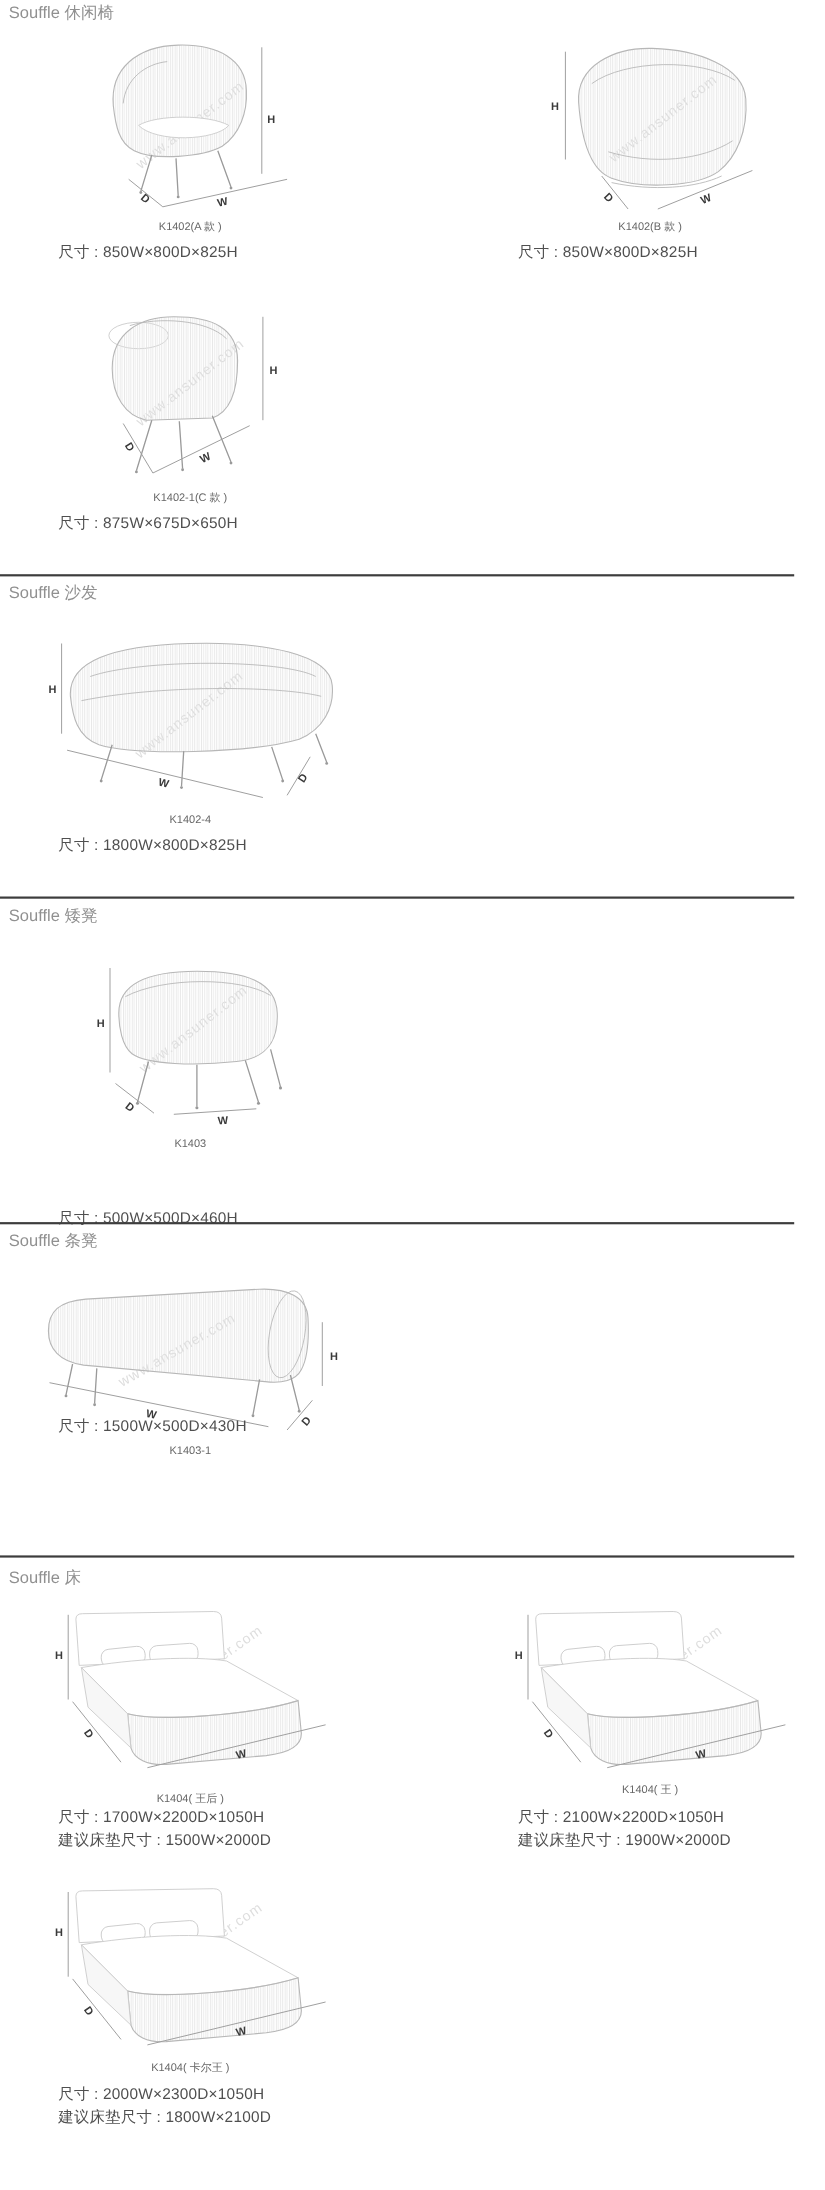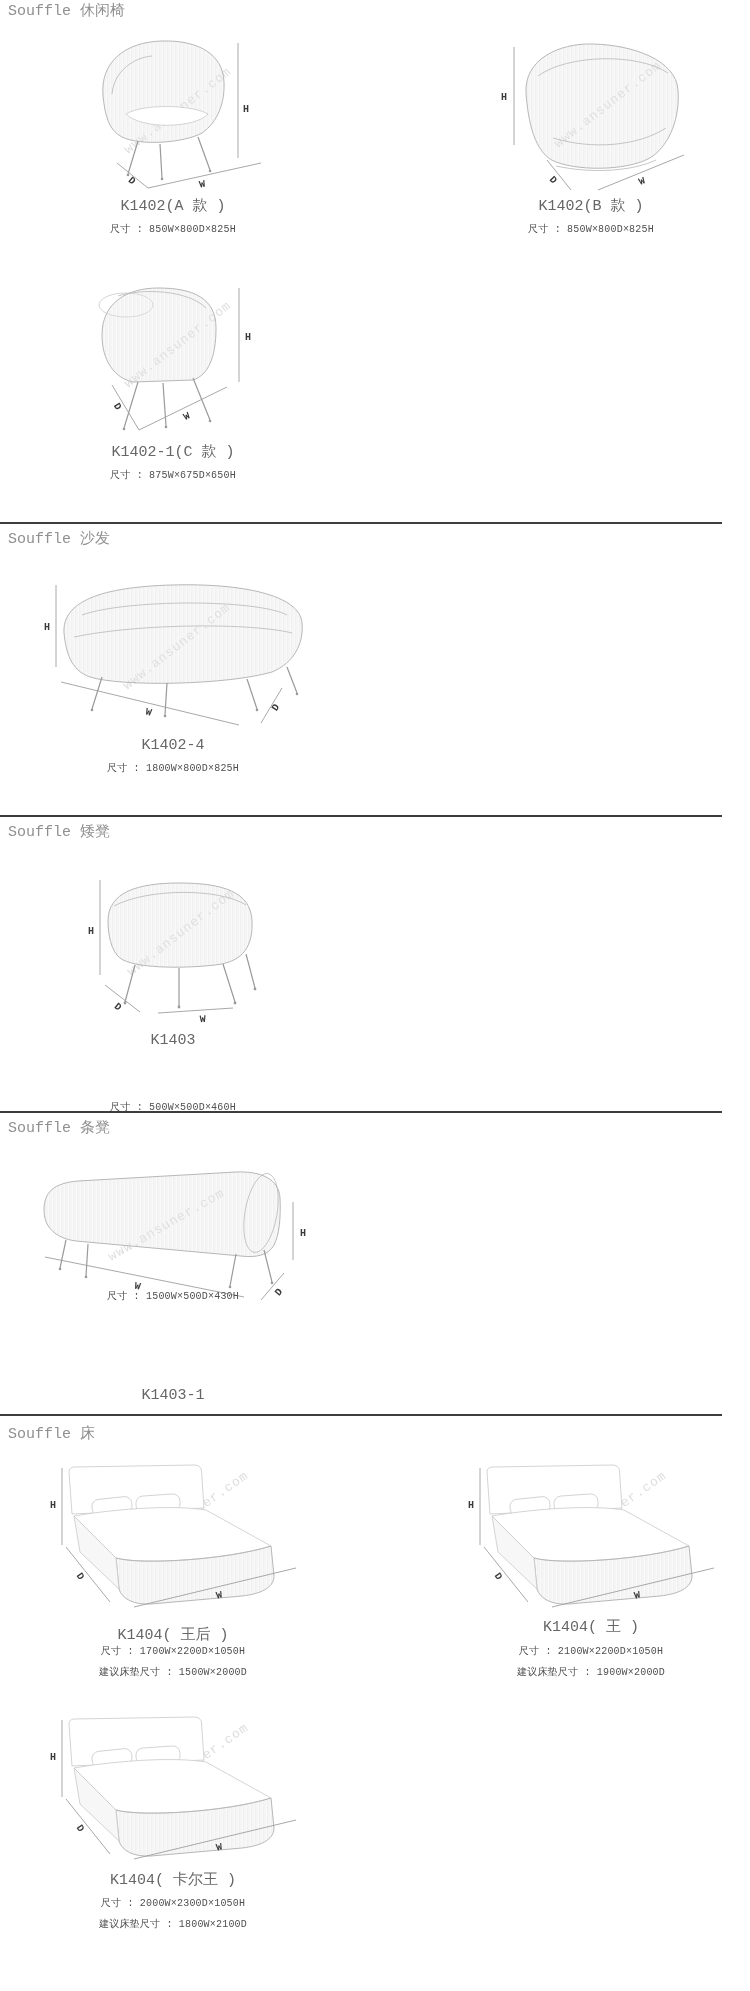--- a/index.html
+++ b/index.html
@@ -2,25 +2,25 @@
 <html style="--c_header: #909090; --c_name: #666666; --c_size: #4f4f4f; --c_divider: #3d3d3d; --c_sketch: #b7b7b7; --c_sketch_light: #e2e2e2; --c_dim: #9e9e9e; --c_dim_text: #3a3a3a; --c_watermark: #dedede; --c_bg: #ffffff;"><head>
 <meta charset="utf-8">
 <style>
   :root{
     --c_header:#909090; --c_name:#666666; --c_size:#4f4f4f;
     --c_divider:#3d3d3d; --c_sketch:#b7b7b7; --c_sketch_light:#e2e2e2;
     --c_dim:#9e9e9e; --c_dim_text:#3a3a3a; --c_watermark:#dedede; --c_bg:#ffffff;
   }
   html,body{margin:0;padding:0;background:var(--c_bg);}
   .page{position:relative;width:722px;height:1991px;background:var(--c_bg);
-        font-family:Liberation Mono, monospace;overflow:hidden;}
+        font-family:Liberation Sans, sans-serif;overflow:hidden;}
   .sec-h{position:absolute;left:8px;font-size:15px;line-height:18px;color:var(--c_header);}
   .divider{position:absolute;left:0;width:750px;height:2px;background:var(--c_divider);}
-  .pname{position:absolute;width:240px;text-align:center;font-size:15px;line-height:15px;color:var(--c_name);}
-  .psize{position:absolute;width:240px;text-align:center;font-size:10px;line-height:15px;color:var(--c_size);letter-spacing:.2px;}
+  .pname{position:absolute;width:240px;text-align:center;font-size:10px;line-height:15px;color:var(--c_name);}
+  .psize{position:absolute;width:240px;font-size:14px;line-height:15px;color:var(--c_size);letter-spacing:.2px;}
   .col-l{left:53px;} .col-r{left:471px;}
   .sketch{position:absolute;}
   .sketch path,.sketch line,.sketch ellipse{vector-effect:non-scaling-stroke;}
   .outline{fill:url(#pleat);stroke:var(--c_sketch);stroke-width:1;}
   .soft{fill:none;stroke:var(--c_sketch);stroke-width:.8;}
   .panel{fill:#ffffff;stroke:#c9c9c9;stroke-width:.8;}
   .shade{fill:#f7f7f7;stroke:#c9c9c9;stroke-width:.8;}
   .leg{stroke:#9a9a9a;stroke-width:1.2;fill:none;}
   .foot{fill:#9a9a9a;}
   .dimline{stroke:var(--c_dim);stroke-width:.9;}
@@ -165,21 +165,21 @@
       <circle class="foot" cx="194" cy="121" r="1.3"></circle>
         <circle class="foot" cx="236" cy="117" r="1.3"></circle>
     </g>
     <line class="dimline" x1="257" y1="36" x2="257" y2="94"></line>
     <text class="dimtext" x="264" y="70">H</text>
     <line class="dimline" x1="9" y1="91" x2="208" y2="131"></line>
     <text class="dimtext" text-anchor="middle" transform="translate(101,123) rotate(12)">W</text>
     <line class="dimline" x1="225" y1="134" x2="248" y2="107"></line>
     <text class="dimtext" text-anchor="middle" transform="translate(245,128) rotate(-50)">D</text>
   </svg>
-  <div class="pname col-l" style="top:1388px">K1403-1</div>
+  <div class="pname col-l" style="top:1312px">K1403-1</div>
   <div class="psize col-l" style="top:1289px">尺寸 : 1500W×500D×430H</div>
 
   <div class="divider" style="top:1414px"></div>
   <div class="sec-h" style="top:1426px">Souffle 床</div>
 
   <svg class="sketch" style="left:46px;top:1458px" width="260" height="155" viewBox="0 0 260 155">
     <text class="wm" transform="translate(95,95) rotate(-35)">www.ansuner.com</text>
     <g>
       <path class="panel" d="M23,14 Q23,9 29,9 L148,7 Q155,7 155.5,13 L158,50 L26,56 Z"></path>
       <rect class="panel" x="46" y="40" width="40" height="16" rx="7" transform="rotate(-6 66 48)"></rect>

